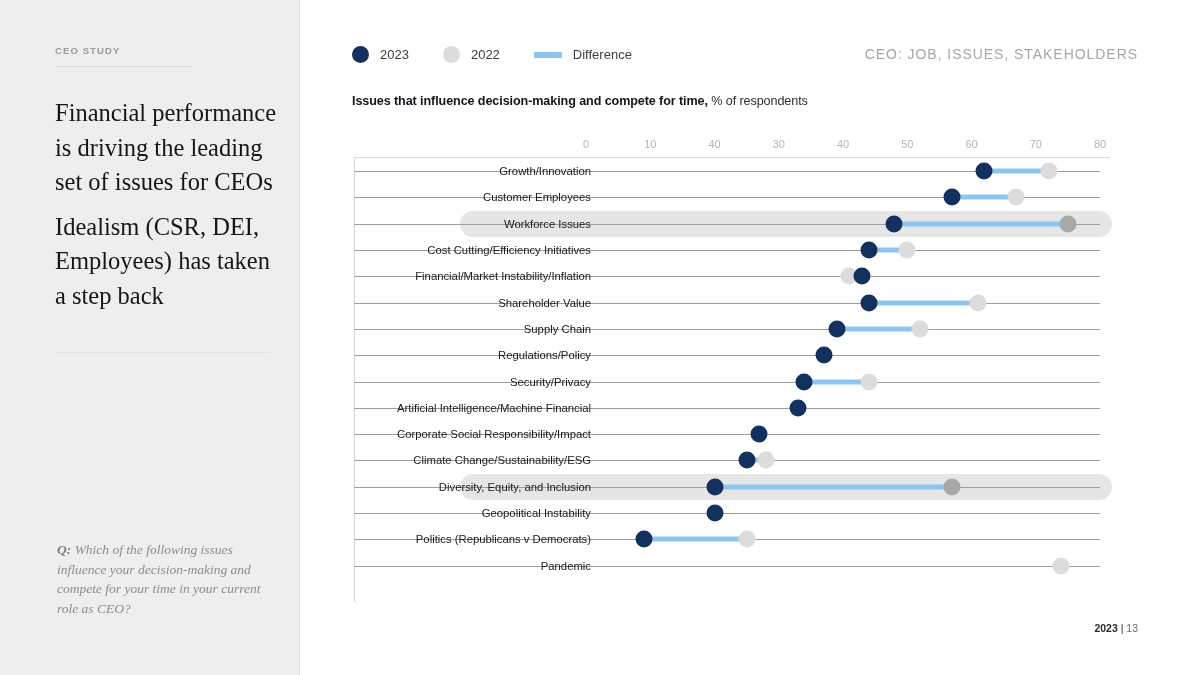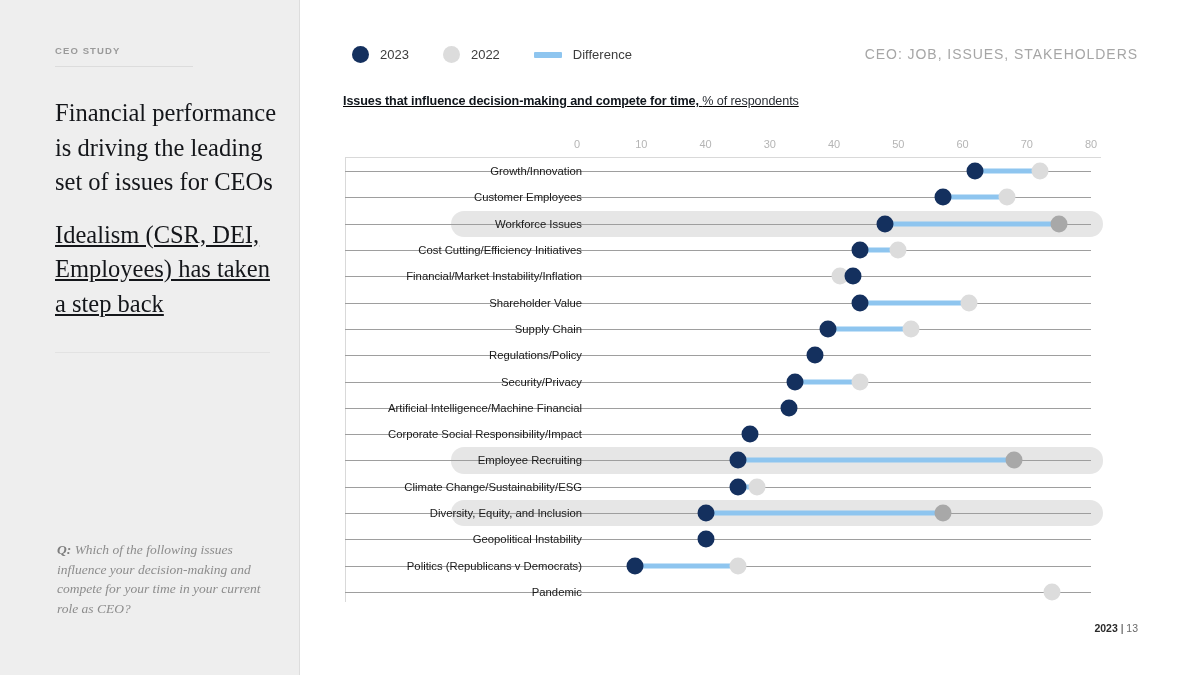--- a/index.html
+++ b/index.html
@@ -25,21 +25,21 @@
   }
   #sidebar-rule {
     position:absolute; left:55px; top:66px; width:138px; height:1px;
     background:#dcdcdc;
   }
   #headline {
     position:absolute; left:55px; top:96px; width:225px;
     font-family:"Liberation Serif", serif;
     font-size:24.5px; line-height:34.5px; color:#14161a;
   }
-  #headline .para2 { display:block; margin-top:18px;text-decoration:underline; }
+  #headline .para2 { display:block; margin-top:10px; }
   #sidebar-divider {
     position:absolute; left:55px; top:352px; width:215px; height:1px;
     background:#e2e2e2;
   }
   #question {
     position:absolute; left:57px; top:540px; width:215px;
     font-family:"Liberation Serif", serif;
     font-style:italic; font-size:13.5px; line-height:19.5px;
     color:#8c8c8c;
   }
@@ -59,22 +59,22 @@
   }
   .legend-item { display:flex; align-items:center; margin-right:34px; }
   .legend-swatch-dot { width:17px; height:17px; border-radius:50%; }
   .legend-swatch-bar { width:28px; height:6px; border-radius:1px; }
   .legend-label {
     margin-left:11px; font-size:13px; color:#3d3d3d;
   }
 
   
   #chart-card {
-    position:absolute; left:343px; top:93px;
-    width:760px; height:520px;text-decoration:underline;
+    position:absolute; left:352px; top:93px;
+    width:760px; height:520px;
   }
   #chart-title {
     font-size:12.6px; font-weight:bold; color:#11161c;
     line-height:16.5px; letter-spacing:-0.1px;
   }
   #chart-title .sub { font-weight:normal; color:#2b2f35; }
 
   #plot {
     position:absolute; left:0px; top:45px;
     width:760px; height:470px;
@@ -253,28 +253,20 @@
         <div class="row">
           <span class="cat-label">Artificial Intelligence/Machine Financial</span>
           <div class="gridline" style="width: 746px;"></div>
           <div class="dot y2023" style="left: 446.025px;"></div>
         </div>
         <div class="row">
           <span class="cat-label">Corporate Social Responsibility/Impact</span>
           <div class="gridline" style="width: 746px;"></div>
           <div class="dot y2023" style="left: 407.475px;"></div>
         </div>
-        <div class="row highlight">
-          <div class="row-band"></div>
-          <span class="cat-label">Employee Recruiting</span>
-          <div class="gridline" style="width: 746px;"></div>
-          <div class="diffbar" style="left: 394.625px; width: 276.275px;"></div>
-          <div class="dot y2022 dark" style="left: 670.9px;"></div>
-          <div class="dot y2023" style="left: 394.625px;"></div>
-        </div>
         <div class="row">
           <span class="cat-label">Climate Change/Sustainability/ESG</span>
           <div class="gridline" style="width: 746px;"></div>
           <div class="diffbar" style="left: 394.625px; width: 19.275px;"></div>
           <div class="dot y2022" style="left: 413.9px;"></div>
           <div class="dot y2023" style="left: 394.625px;"></div>
         </div>
         <div class="row highlight">
           <div class="row-band"></div>
           <span class="cat-label">Diversity, Equity, and Inclusion</span>

